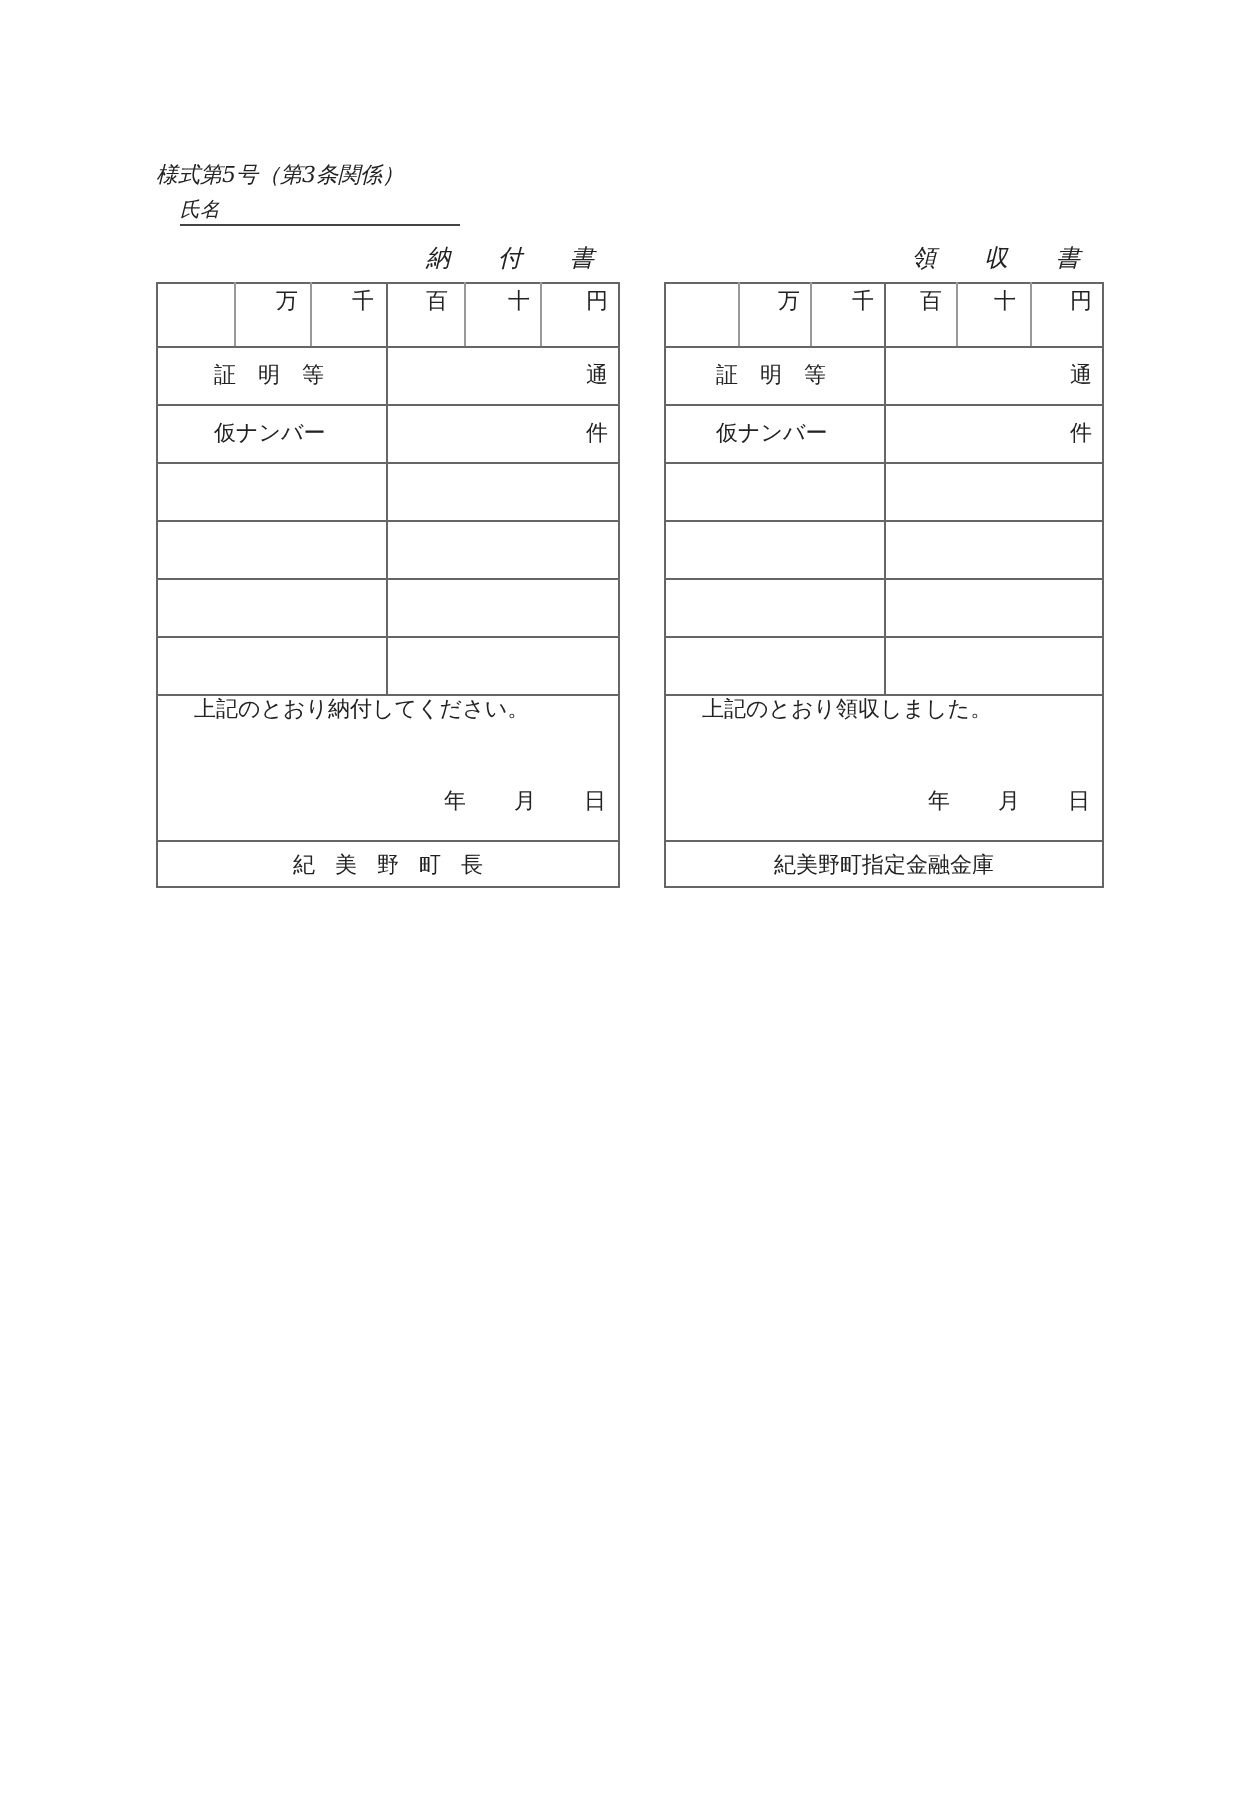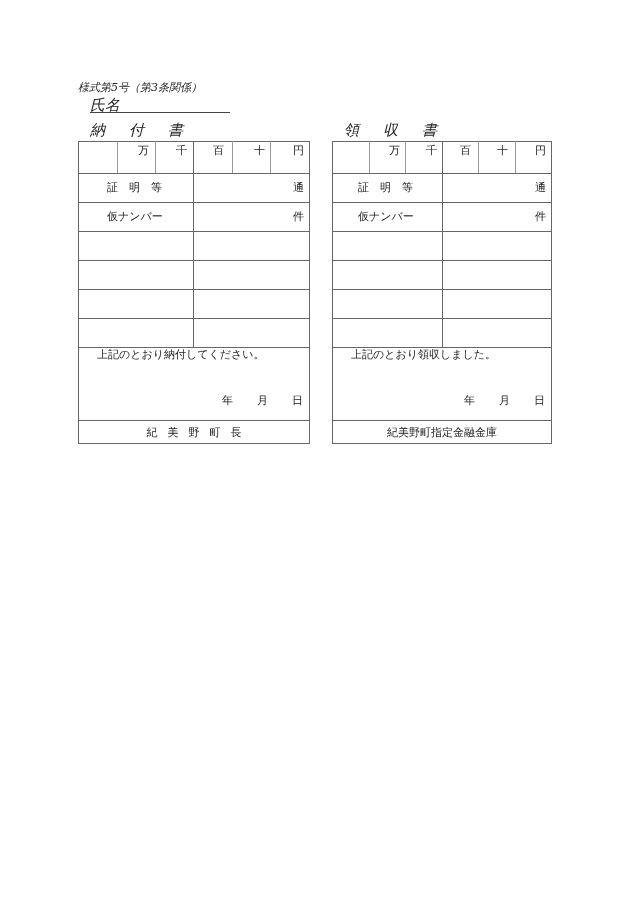--- a/index.html
+++ b/index.html
@@ -1,21 +1,21 @@
 <!DOCTYPE html>
 <html><head>
 <meta charset="utf-8">
 <style>
   html, body { margin:0; padding:0; background:#ffffff; }
   body { width:630px; height:903px; position:relative; overflow:hidden;
          font-family: "DejaVu Serif", "Liberation Serif", serif; color:#222; }
   .abs { position:absolute;font-style:italic; }
   .form-title { left:78px; top:80px; font-size:11px; white-space:nowrap; }
-  .name-label { left:90px; top:99px; font-size:15px; width:140px; border-bottom:1px solid #444; height:13px; line-height:13px; }
-  .heading { top:121px; font-size:15px; text-align:left; letter-spacing:0; }
+  .name-label { left:90px; top:99px; font-size:10px; width:140px; border-bottom:1px solid #444; height:13px; line-height:13px; }
+  .heading { top:121px; font-size:12px; text-align:right; letter-spacing:0; }
   .heading span { display:inline-block; margin:0 12px; }
   .tbl { position:absolute; border:1px solid #666; box-sizing:border-box; }
   .hl { position:absolute; height:0; border-top:1px solid #666; }
   .vl { position:absolute; width:0; border-left:1px solid #666; }
   .vl.light { border-left-color:#999; }
   .txt { position:absolute; font-size:11px; line-height:13px; white-space:nowrap; }
   .r { text-align:right; }
   .c { text-align:center; }
   .spaced span { display:inline-block; margin-right:10px; }
   .spaced span:last-child { margin-right:0; }

